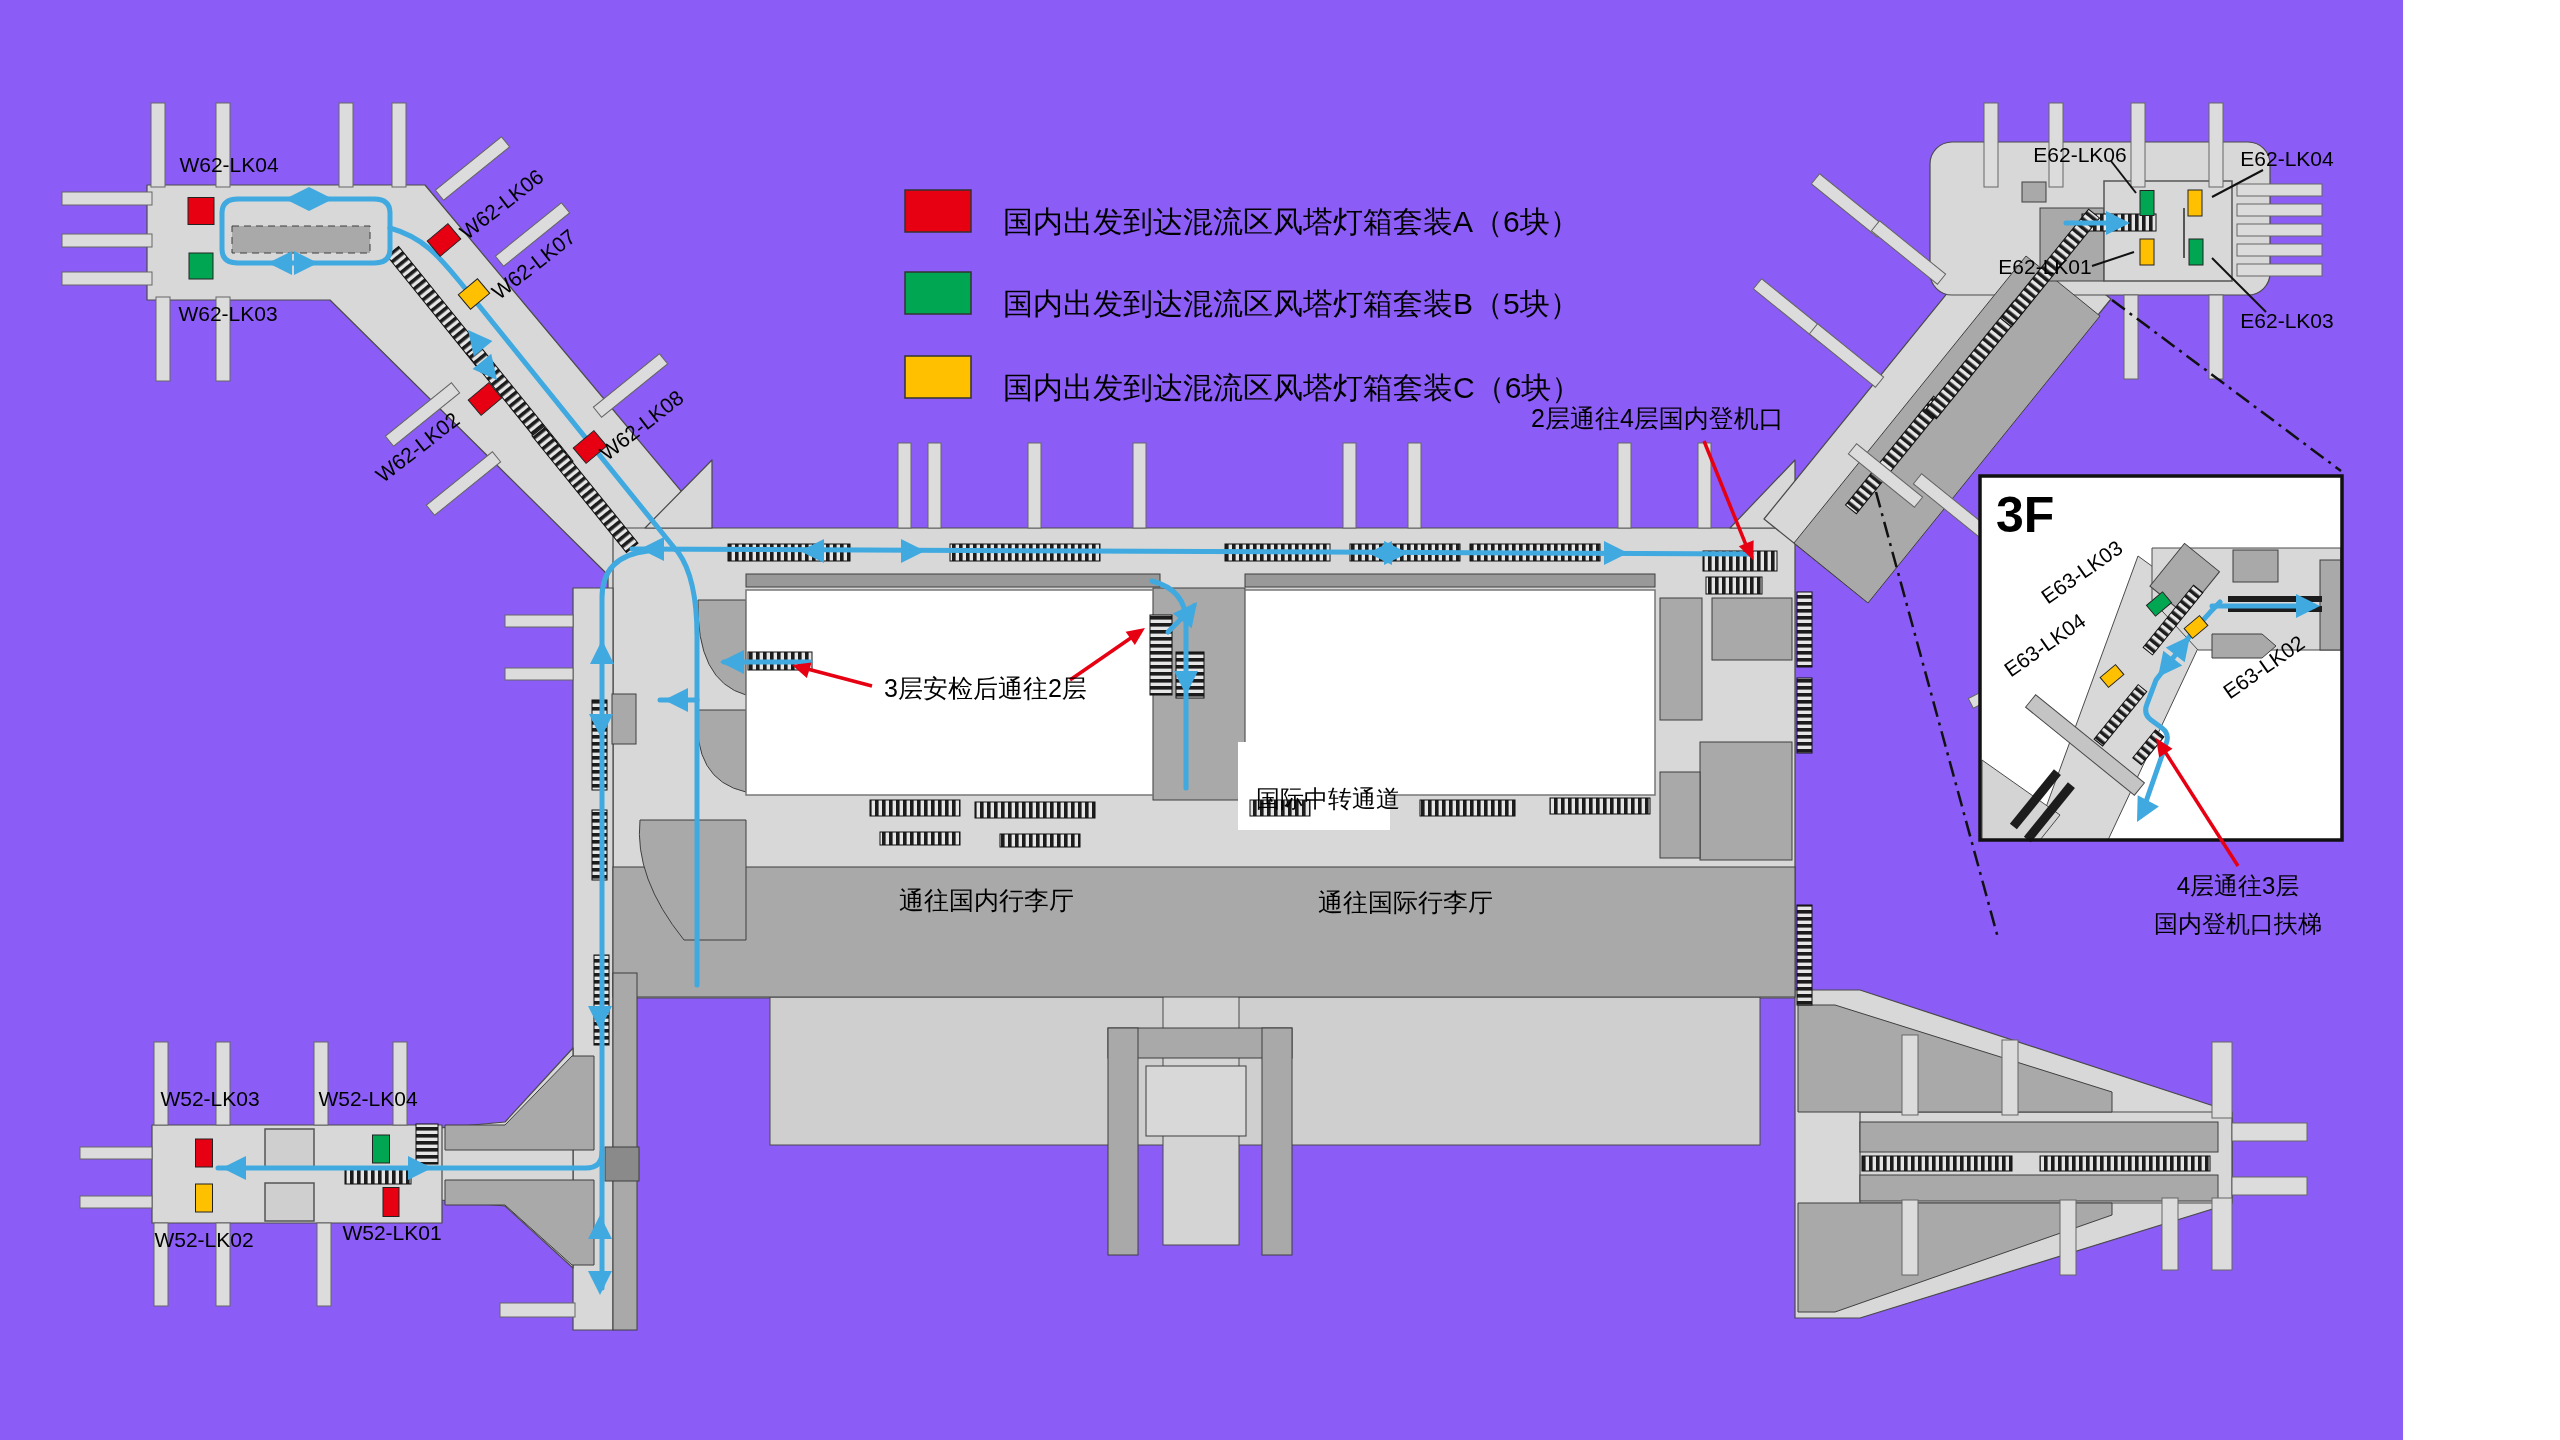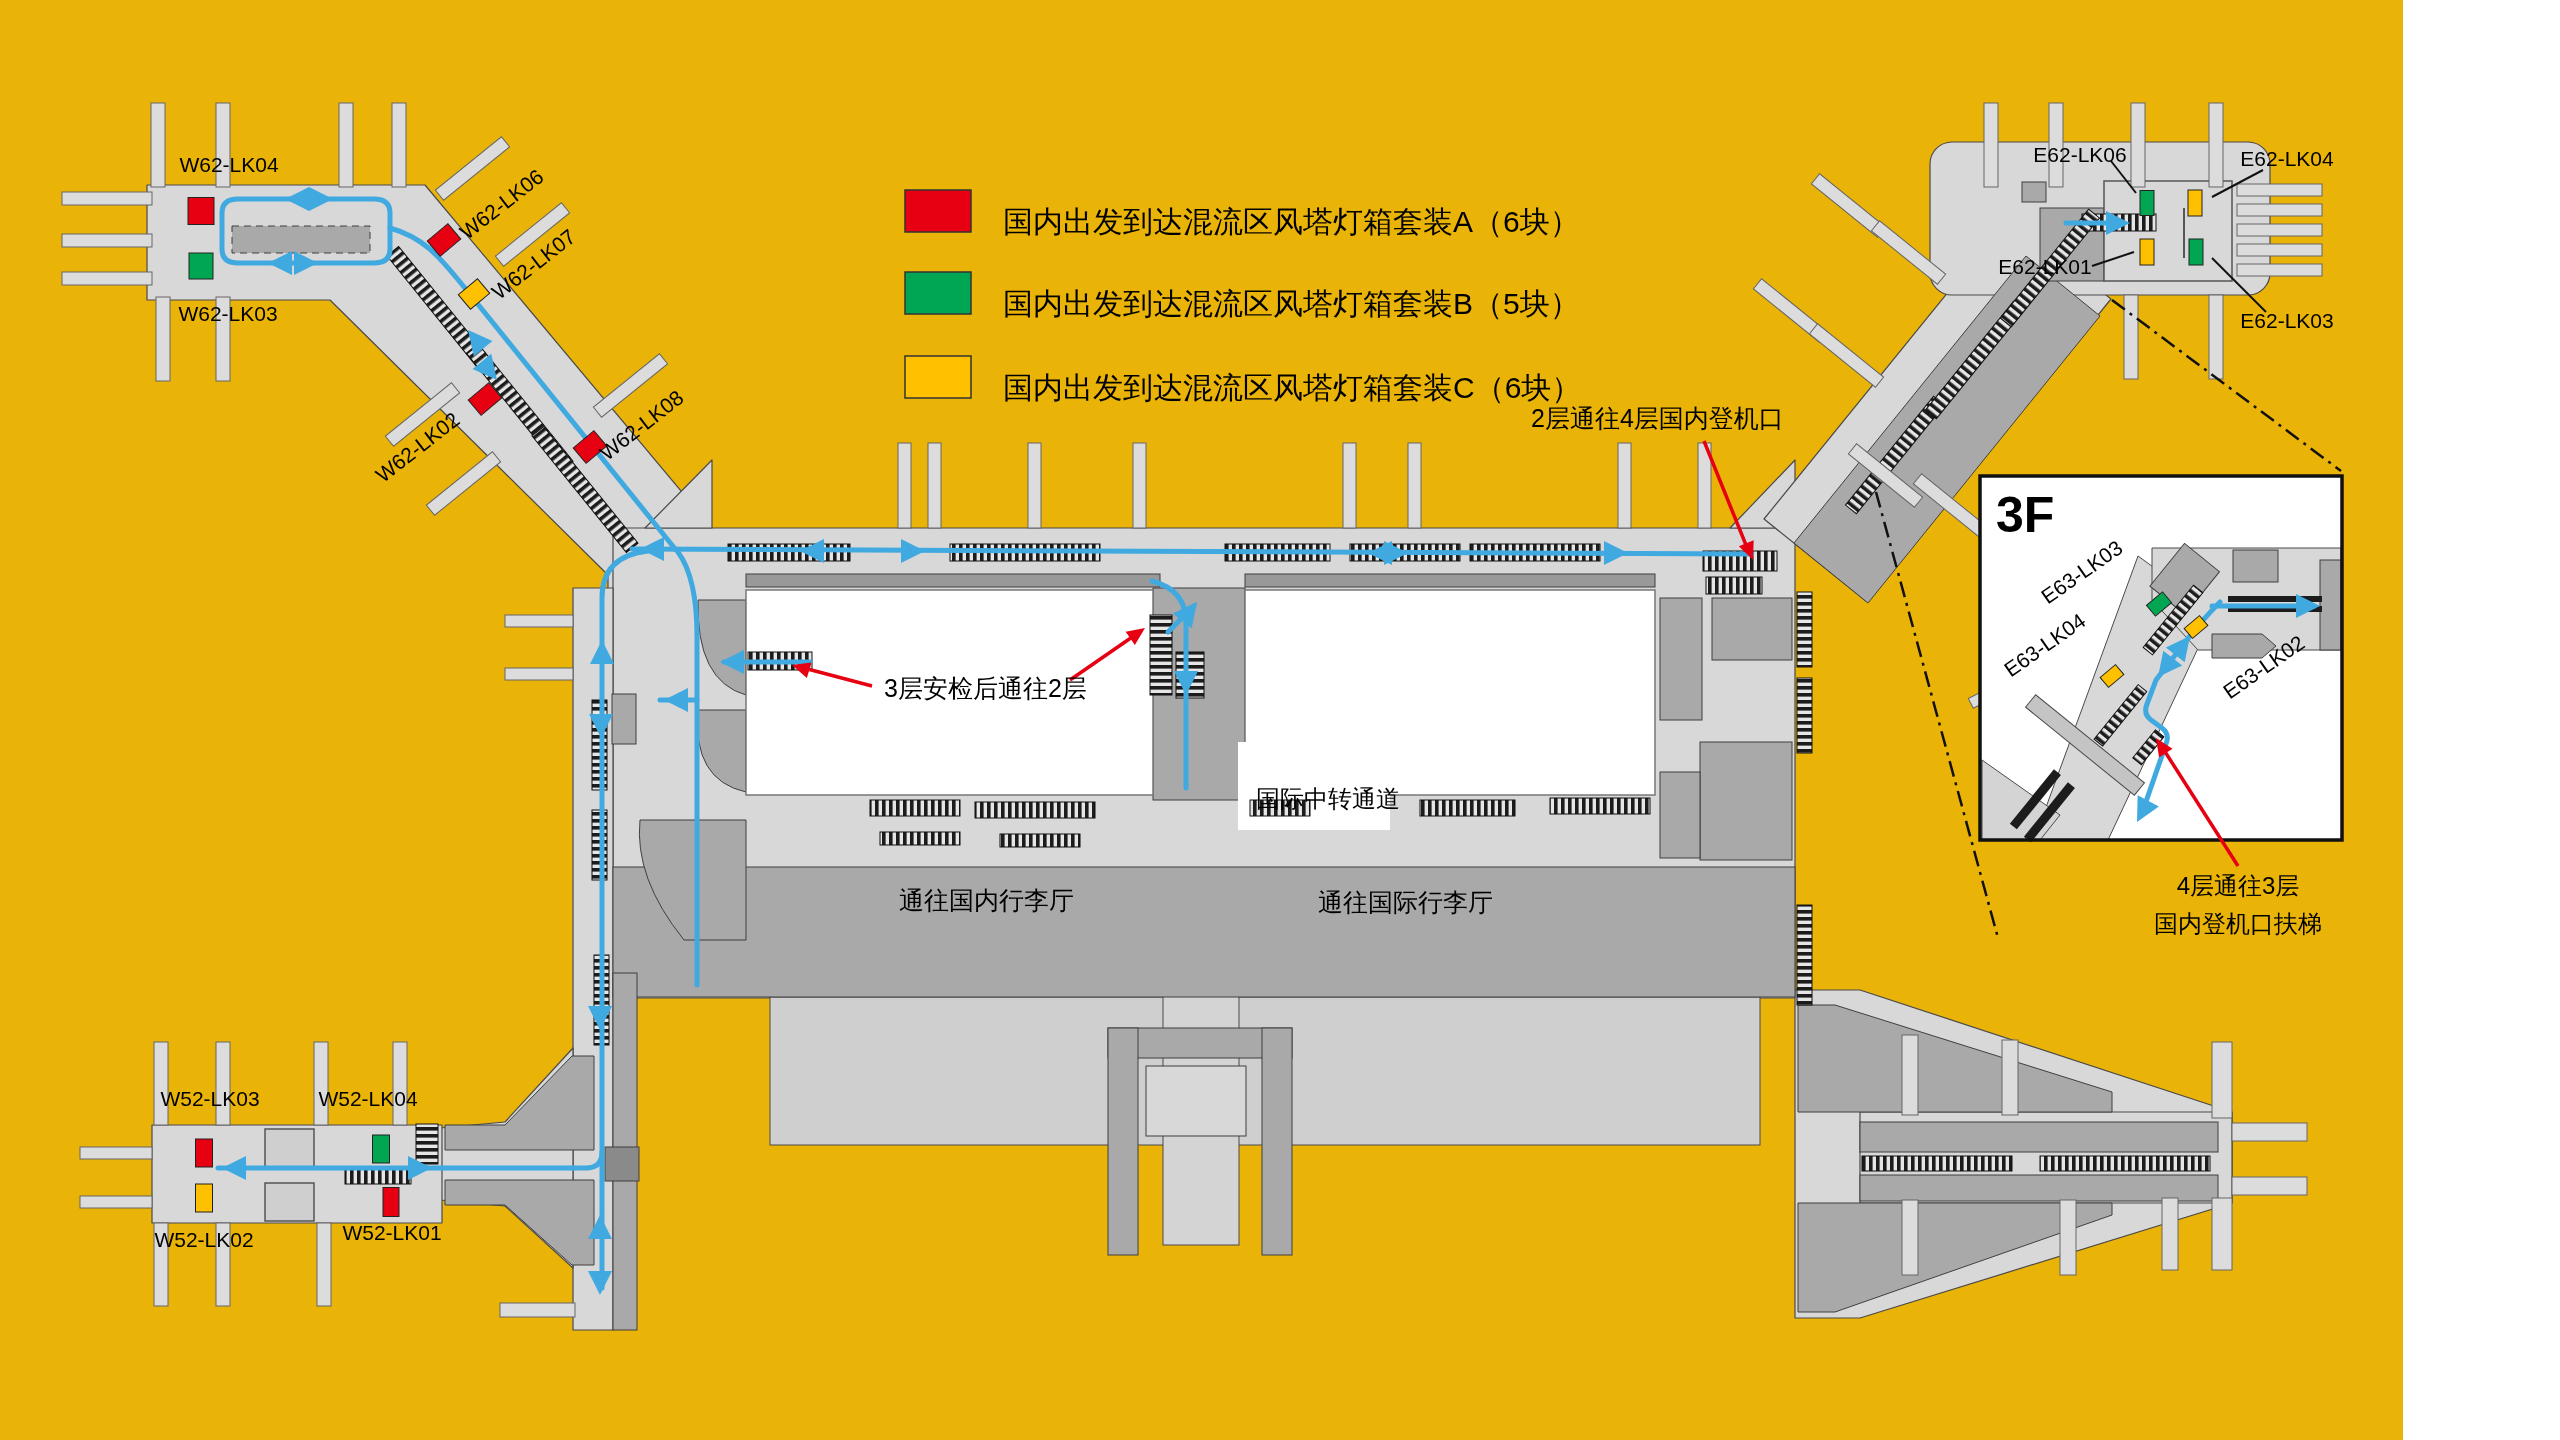--- a/index.html
+++ b/index.html
@@ -1,16 +1,16 @@
 <!DOCTYPE html>
 <html><head>
 <meta charset="utf-8">
 <style>
   html,body{margin:0;padding:0;background:#ffffff;}
-  .stage{position:relative;width:2403px;height:1440px;background:#eab308;overflow:hidden;
+  .stage{position:relative;width:2403px;height:1440px;background:#8b5cf6;overflow:hidden;
          font-family:"Liberation Sans","DejaVu Sans",sans-serif;}
   svg{position:absolute;left:0;top:0;}
   text{font-family:"Liberation Sans","DejaVu Sans",sans-serif;fill:#000;}
   .map-label{font-size:21px;}
   .ann{font-size:25px;}
   .ann-sm{font-size:24px;}
   .legend-label{font-size:30px;}
   .inset-title{font-size:50px;font-weight:bold;}
 </style>
 </head>

